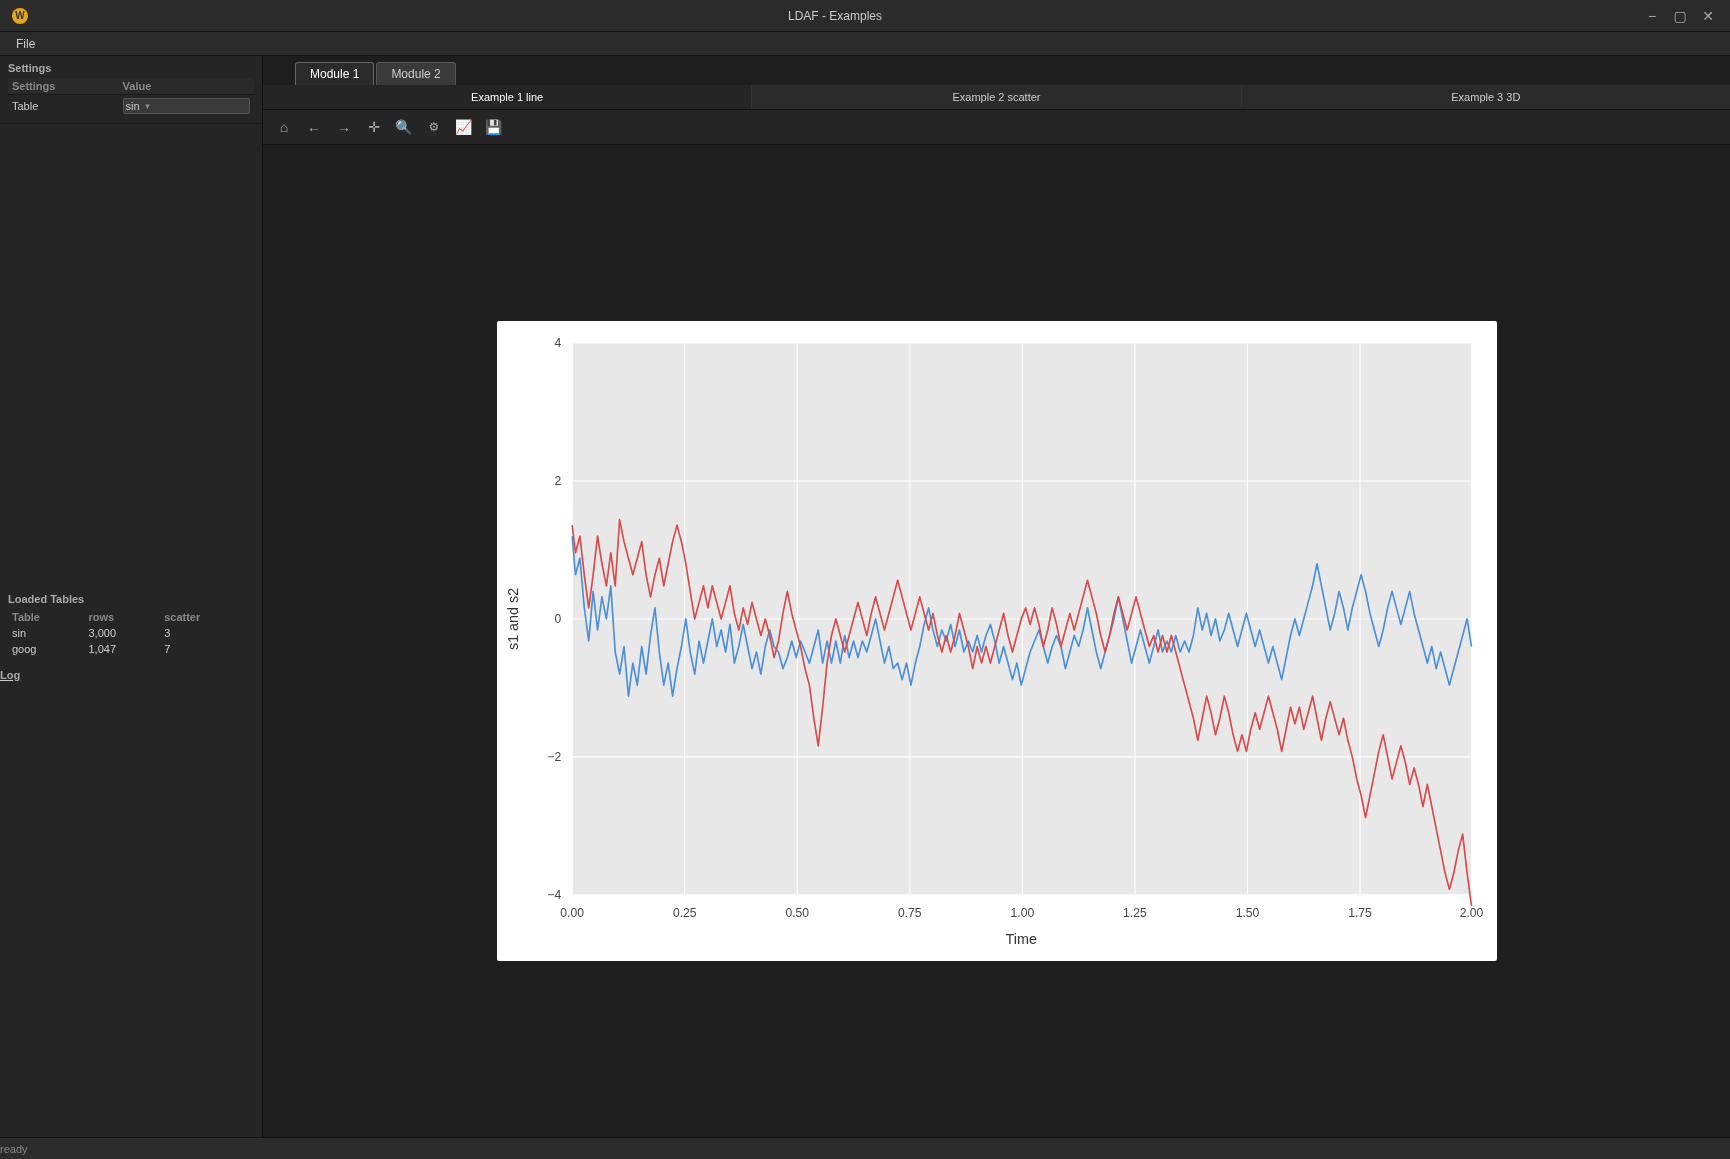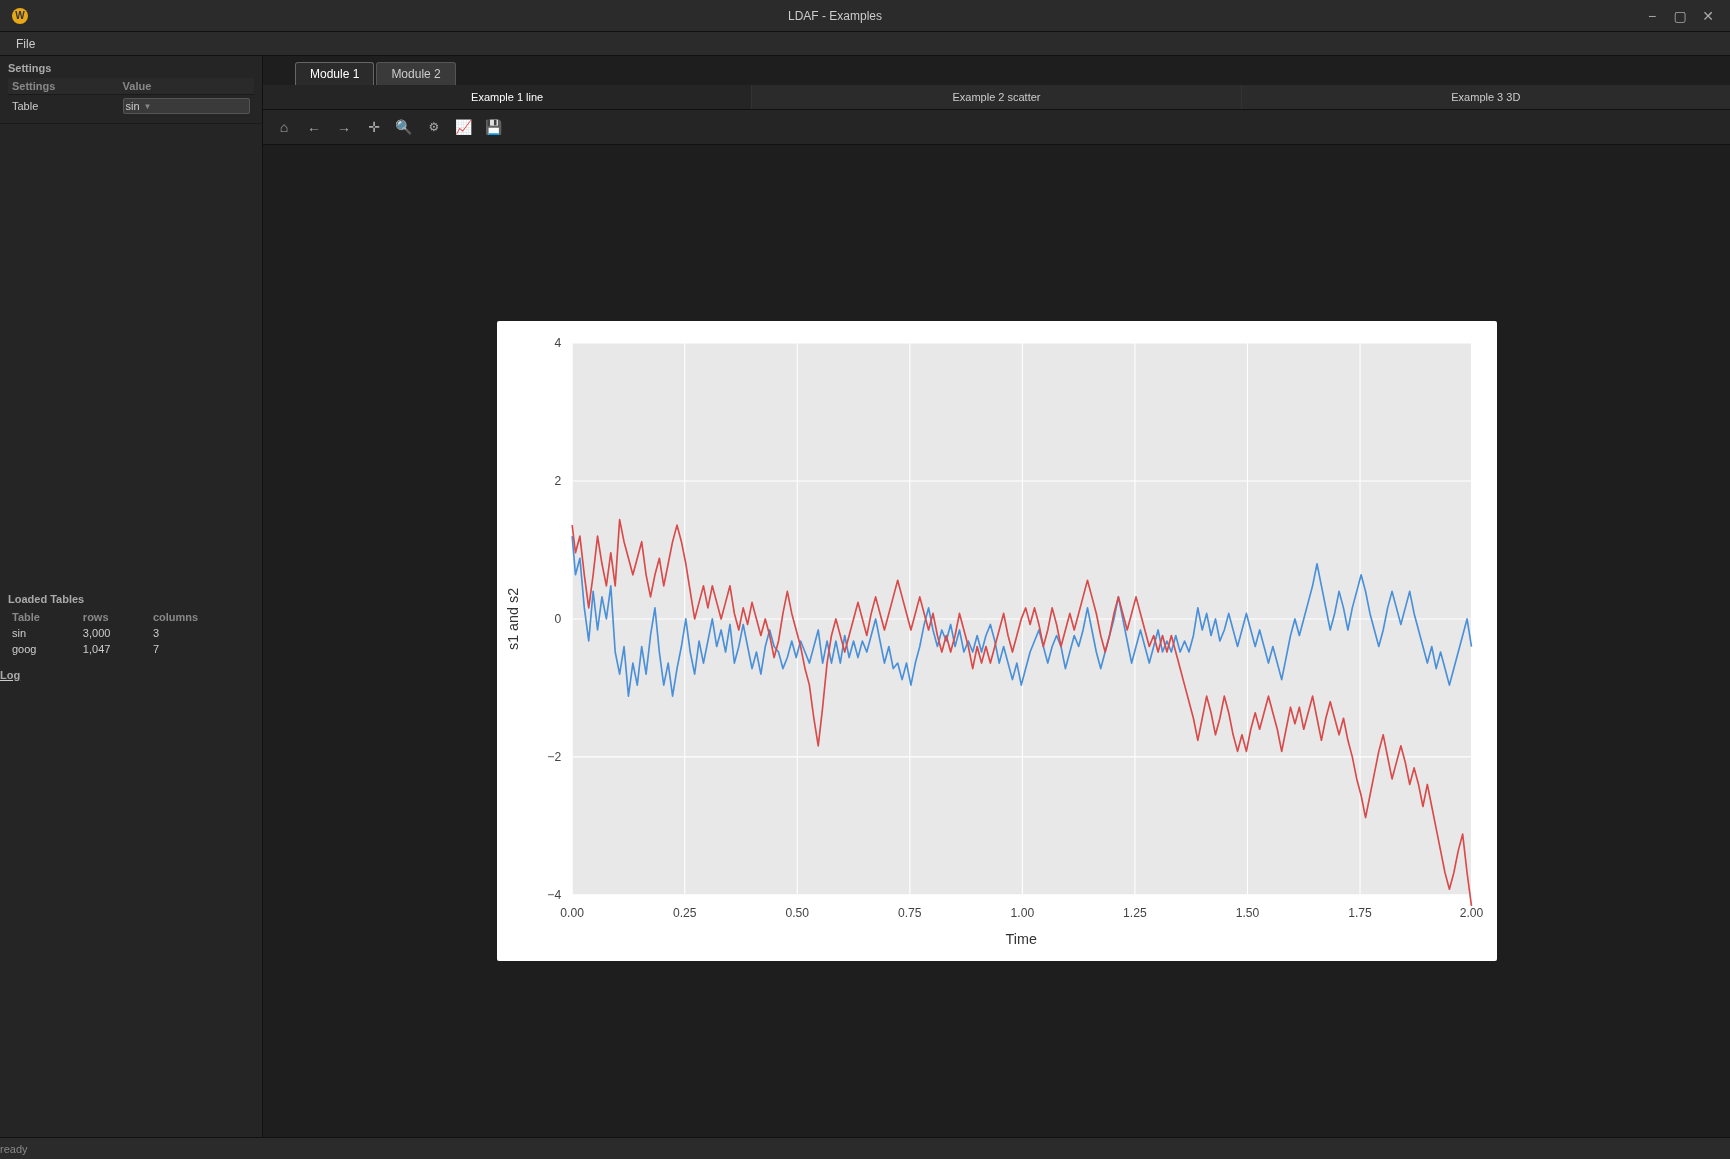--- a/index.html
+++ b/index.html
@@ -334,21 +334,21 @@
 
     <div style="flex:1"></div>
 
     <div class="loaded-tables-area">
       <div class="sidebar-section-title">Loaded Tables</div>
       <table class="loaded-tables-grid">
         <thead>
           <tr>
             <th>Table</th>
             <th>rows</th>
-            <th>columns</th>
+            <th>scatter</th>
           </tr>
         </thead>
         <tbody id="loaded-tables-body">
         <tr>
       <td>sin</td>
       <td>3,000</td>
       <td>3</td>
     </tr>
             <tr>
       <td>goog</td>

